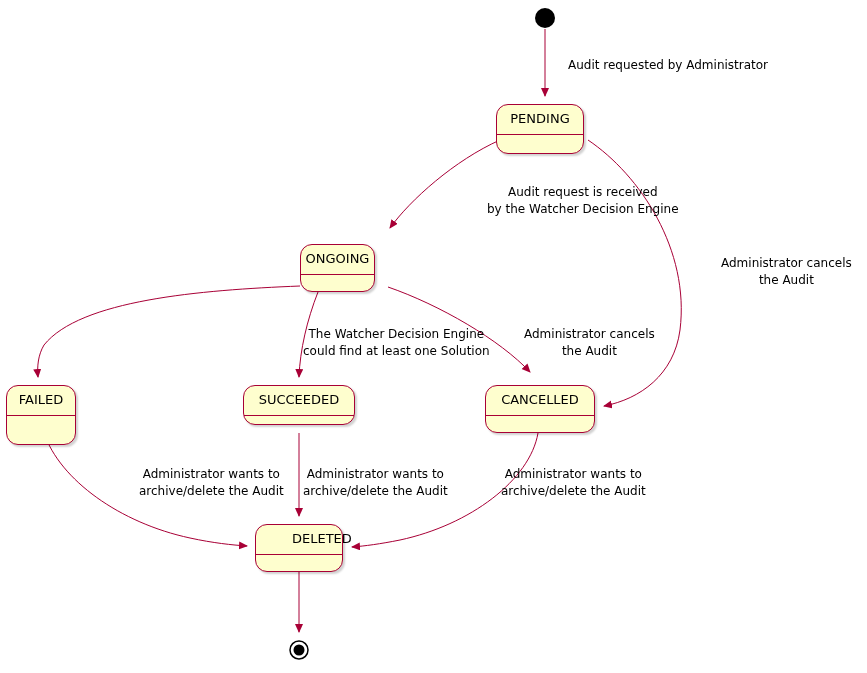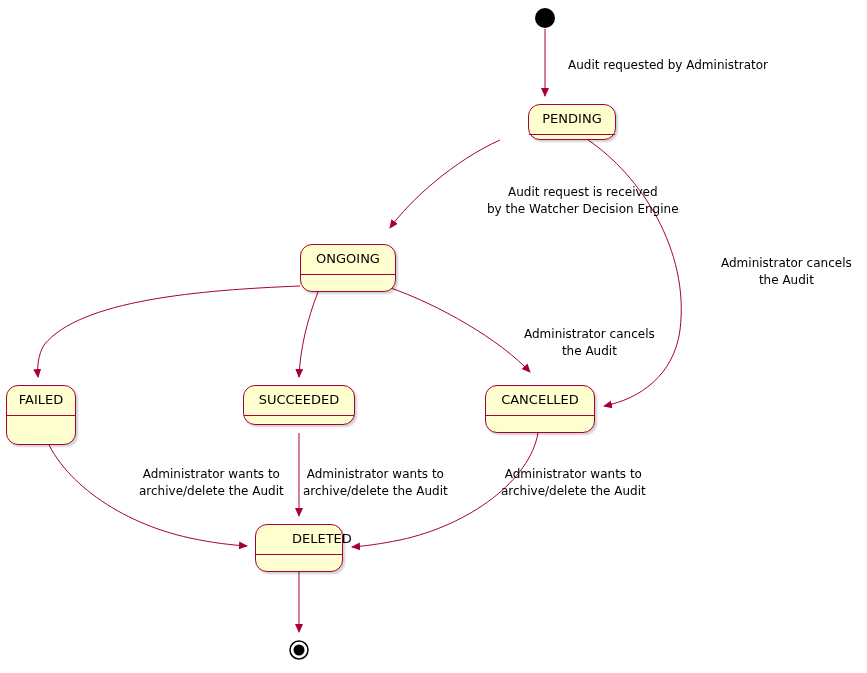--- a/index.html
+++ b/index.html
@@ -90,26 +90,26 @@
     <path d="M538,433 C530,480 470,525 400,540 C380,544 365,546 352,547" stroke="#A80036" stroke-width="1" fill="none" marker-end="url(#arrow)"></path>
 
     <path d="M299,572 L299,632" stroke="#A80036" stroke-width="1" fill="none" marker-end="url(#arrow)"></path>
 
     <g>
       <circle cx="299" cy="650" r="9" fill="#ffffff" stroke="#000000" stroke-width="1.5"></circle>
       <circle cx="299" cy="650" r="5.5" fill="#000000"></circle>
     </g>
   </svg>
 
-  <div class="state-node" style="left:528px; top:104px; width:88px; height:36px;">
+  <div class="state-node" style="left:496px; top:104px; width:88px; height:50px;">
     <div class="state-title">PENDING</div>
     <div class="state-sep"></div>
   </div>
 
-  <div class="state-node" style="left:300px; top:244px; width:96px; height:48px;">
+  <div class="state-node" style="left:300px; top:244px; width:75px; height:48px;">
     <div class="state-title">ONGOING</div>
     <div class="state-sep"></div>
   </div>
 
   <div class="state-node" style="left:6px; top:385px; width:70px; height:60px;">
     <div class="state-title">FAILED</div>
     <div class="state-sep"></div>
   </div>
 
   <div class="state-node" style="left:243px; top:385px; width:112px; height:40px;">
@@ -125,20 +125,22 @@
   <div class="state-node" style="left:255px; top:524px; width:88px; height:48px;padding-left:36px;">
     <div class="state-title">DELETED</div>
     <div class="state-sep"></div>
   </div>
 
   <div class="edge-label" style="left:551px; top:57px;margin-left:17px;">Audit requested by Administrator</div>
   <div class="edge-label" style="left:487px; top:184px;">Audit request is received
 by the Watcher Decision Engine</div>
   <div class="edge-label" style="left:721px; top:255px;">Administrator cancels
 the Audit</div>
+  <div class="edge-label" style="left:303px; top:326px;">The Watcher Decision Engine
+could find at least one Solution</div>
   <div class="edge-label" style="left:524px; top:326px;">Administrator cancels
 the Audit</div>
   <div class="edge-label" style="left:139px; top:466px;">Administrator wants to
 archive/delete the Audit</div>
   <div class="edge-label" style="left:303px; top:466px;">Administrator wants to
 archive/delete the Audit</div>
   <div class="edge-label" style="left:501px; top:466px;">Administrator wants to
 archive/delete the Audit</div>
 
 </div>

